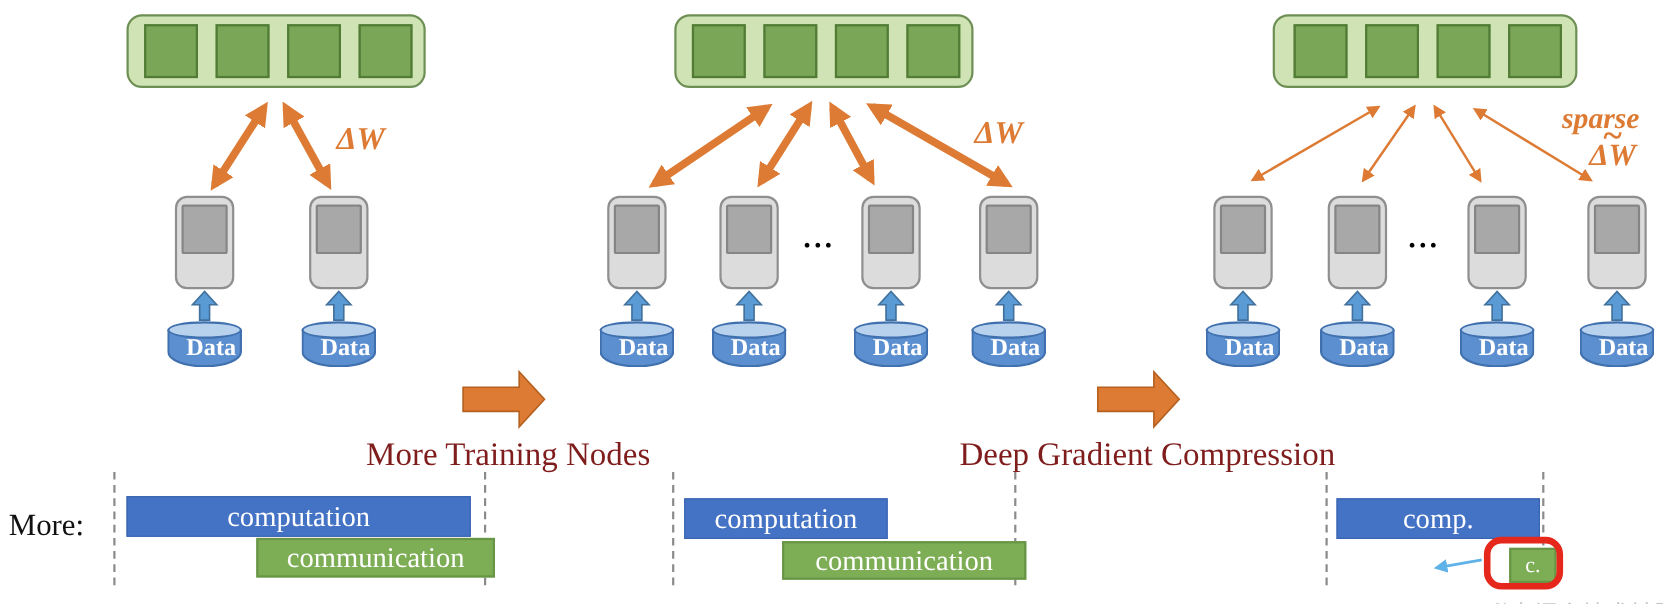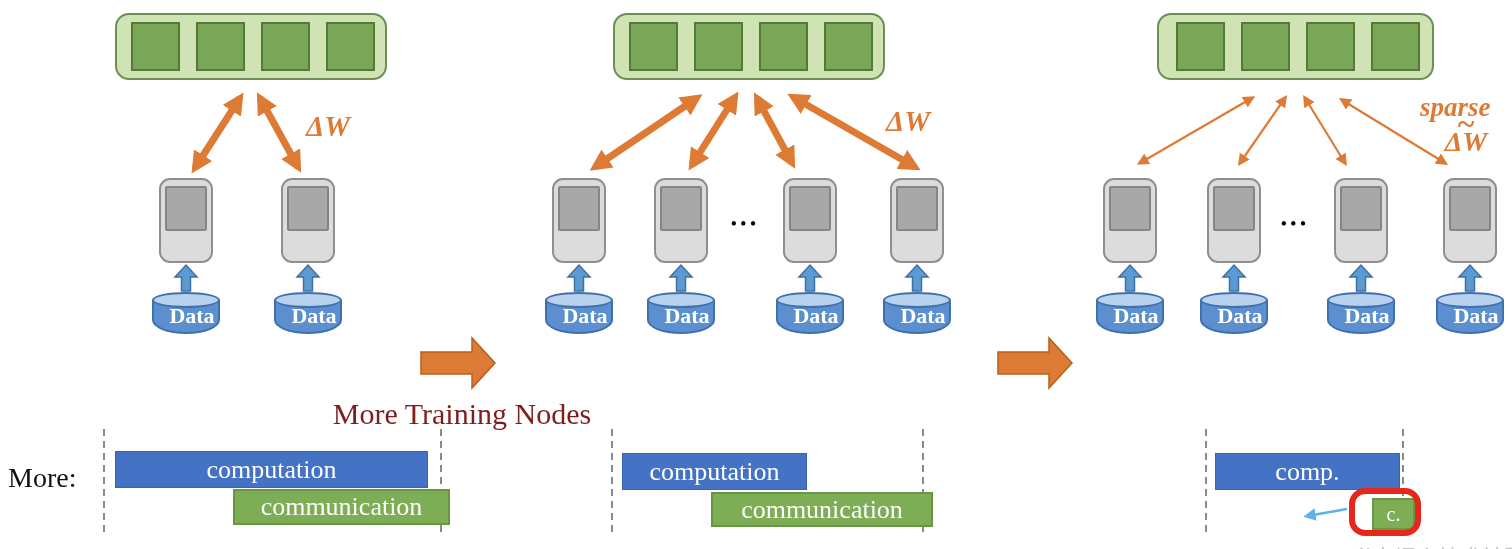--- a/index.html
+++ b/index.html
@@ -202,20 +202,21 @@
   <div class="orange-label" style="left:1420px;top:92px;font-size:27px;">sparse</div>
   <div class="dw-stack" style="left:1438px;top:116px;width:56px;">
     <span class="tilde">~</span>
     <span class="dw">ΔW</span>
   </div>
 
   <div class="dots" style="left:731px;top:215px;">•••</div>
   <div class="dots" style="left:1281px;top:215px;">•••</div>
 
   <div class="caption" style="left:462px;top:397px;">More Training Nodes</div>
+  <div class="caption" style="left:1043px;top:397px;">Deep Gradient Compression</div>
 
   <div class="time-label" style="left:8px;top:462px;">More:</div>
 
   <div class="bar blue" style="left:105px;top:451px;width:313px;height:37px;">computation</div>
   <div class="bar green" style="left:223px;top:489px;width:217px;height:36px;">communication</div>
 
   <div class="bar blue" style="left:612px;top:453px;width:185px;height:37px;">computation</div>
   <div class="bar green" style="left:701px;top:492px;width:222px;height:35px;">communication</div>
 
   <div class="bar blue" style="left:1205px;top:453px;width:185px;height:37px;">comp.</div>

